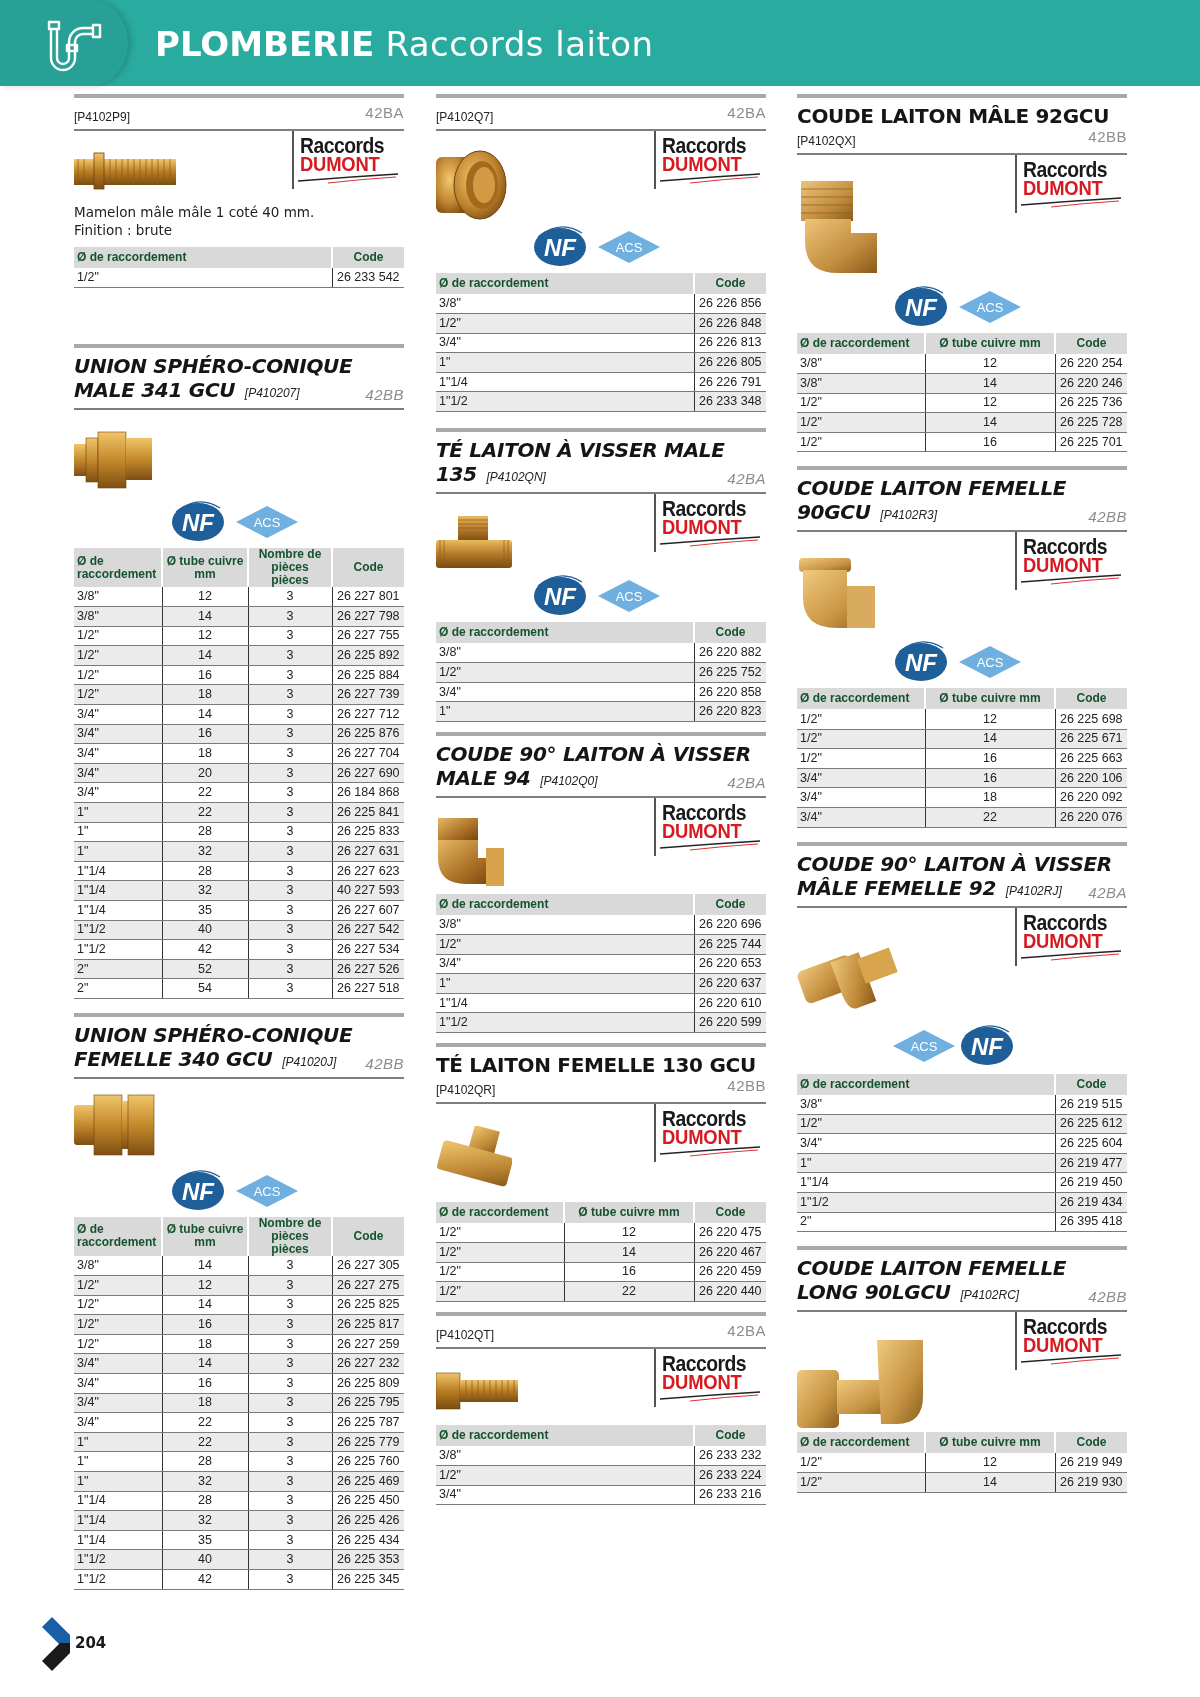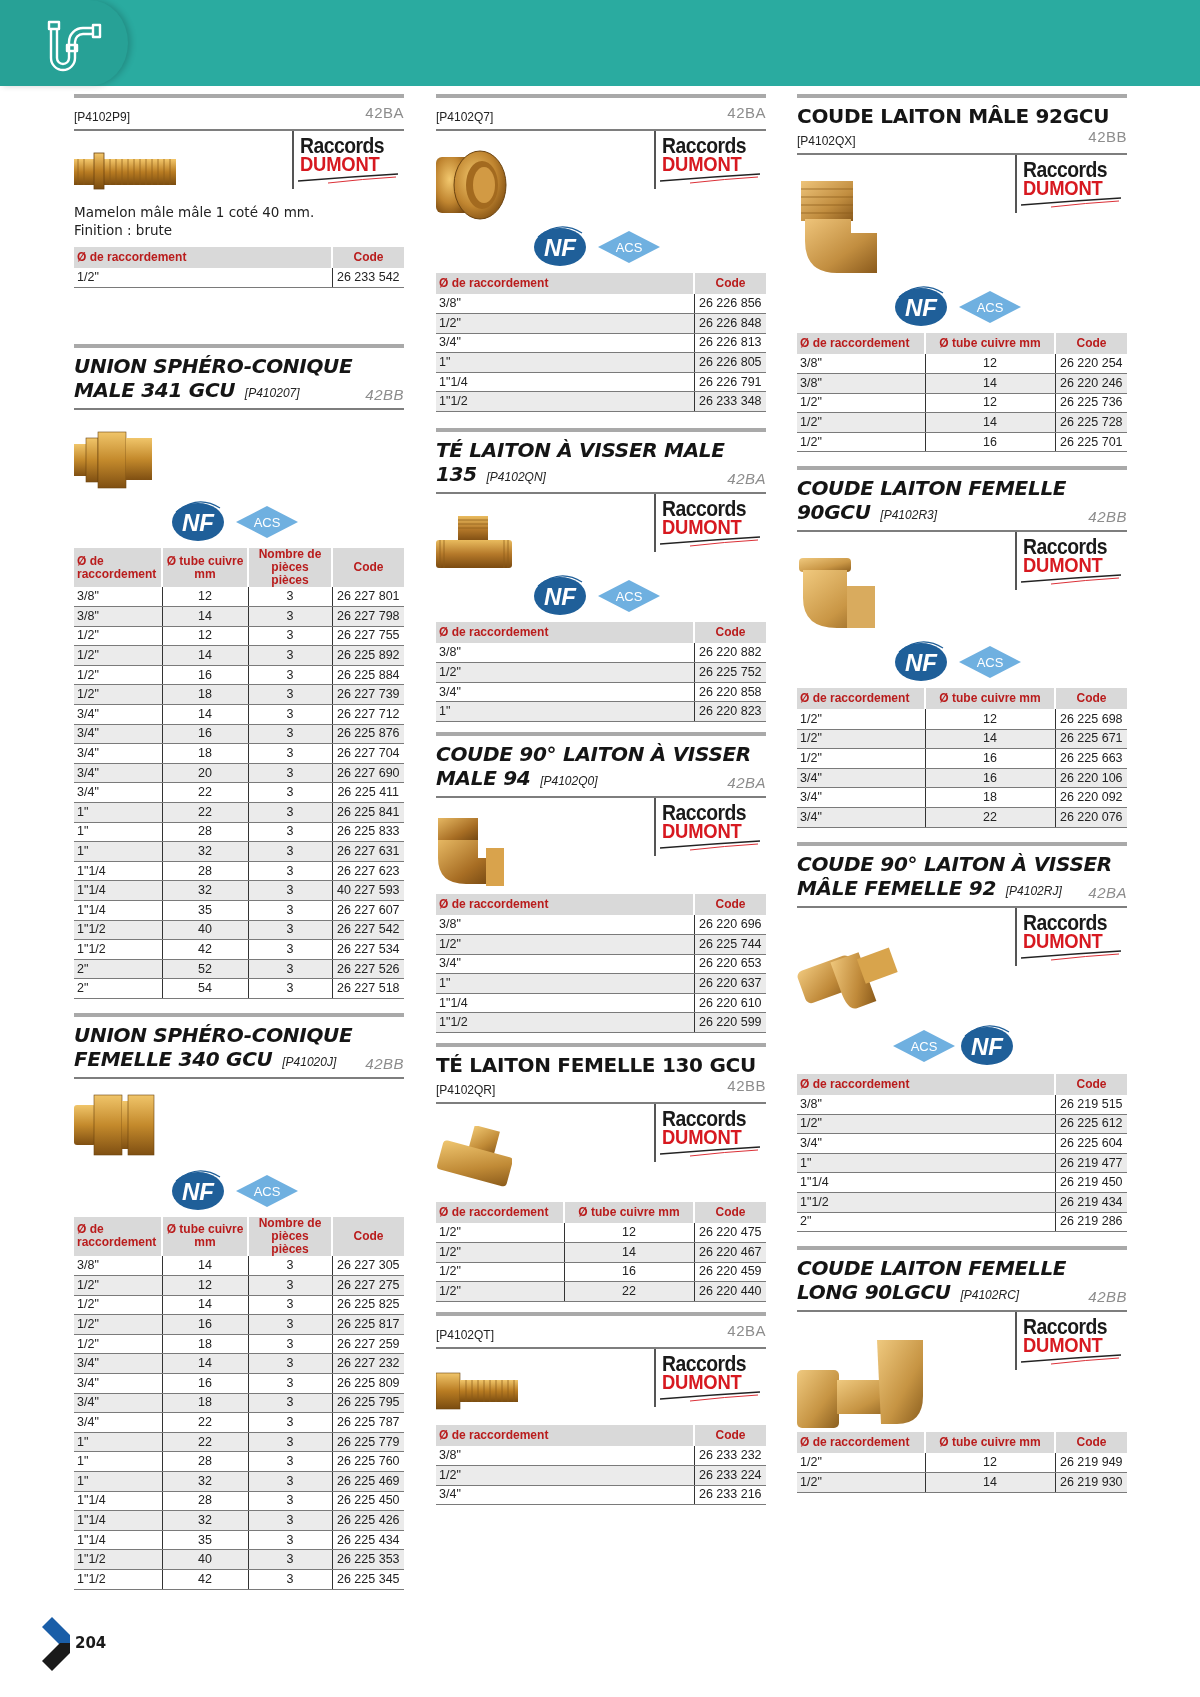--- a/index.html
+++ b/index.html
@@ -41,21 +41,21 @@
 
   .fitting { position: absolute; left: 0; }
 
   .certs { position: relative; height: 50px; }
   .cert-nf { position: absolute; width: 56px; height: 44px; }
   .cert-acs { position: absolute; width: 62px; height: 32px; }
 
   .desc { font-size: 14.5px; line-height: 18px; color: #222; margin: 2px 0 8px; font-family: "DejaVu Sans", sans-serif; font-size: 13.5px; }
 
   table { width: 330px; border-collapse: collapse; font-size: 12.5px; font-family: "Liberation Sans", sans-serif; }
-  th { background: #d9d9d9; font-weight: 700; font-size: 12px; color: #b91c1c; padding: 0 3px; height: 21px; text-align: left; line-height: 13px; border-left: 2px solid #ffffff; }
+  th { background: #d9d9d9; font-weight: 700; font-size: 12px; color: #14532d; padding: 0 3px; height: 21px; text-align: left; line-height: 13px; border-left: 2px solid #ffffff; }
   th:first-child { border-left: none; }
   th.c { text-align: center; }
   td { height: 19.6px; padding: 0 3px; color: #222; border-bottom: 1.5px solid #7a7a7a; line-height: 17px; }
   td + td { border-left: 1.5px solid #333; }
   td.c { text-align: center; }
   tr:nth-child(even) td { background: #ebebeb; }
   thead tr.two th { height: 32px; }
 
   .footer-chevron { position: absolute; left: 42px; top: 1617px; width: 30px; height: 54px; }
   .page-num { position: absolute; left: 75px; top: 1634px; font-family: "DejaVu Sans", sans-serif; font-weight: 700; font-size: 15px; color: #1a1a1a; }
@@ -65,20 +65,24 @@
 
 <div class="header">
   <div class="header-tab">
     <svg class="header-icon" viewBox="0 0 58 56" fill="none" stroke="#ffffff" stroke-width="2.4" stroke-linejoin="round">
       <rect x="3" y="4" width="10" height="7"></rect>
       <path d="M5 11 V40 a12 12 0 0 0 24 0 V24 a8 8 0 0 1 8 -8 H47"></path>
       <path d="M11 11 V40 a6 6 0 0 0 12 0 V24 a14 14 0 0 1 14 -14 H47"></path>
       <rect x="47" y="7" width="7" height="12"></rect>
       <rect x="21" y="27" width="10" height="6"></rect>
     </svg>
+  </div>
+  <div class="header-title">
+    <span class="strong">PLOMBERIE</span>
+    <span class="light">Raccords laiton</span>
   </div>
 </div>
 
 <div class="col col-1">
 
   <div class="product" style="height:246px;">
     <div class="topline"></div>
     <div class="meta-row">
       <span class="ref">[P4102P9]</span>
       <span class="family">42BA</span>
@@ -240,21 +244,21 @@
           <tr>
             <td>3/4"</td>
             <td class="c">20</td>
             <td class="c">3</td>
             <td class="c">26 227 690</td>
           </tr>
           <tr>
             <td>3/4"</td>
             <td class="c">22</td>
             <td class="c">3</td>
-            <td class="c">26 225 411</td>
+            <td class="c">26 184 868</td>
           </tr>
           <tr>
             <td>1"</td>
             <td class="c">22</td>
             <td class="c">3</td>
             <td class="c">26 225 841</td>
           </tr>
           <tr>
             <td>1"</td>
             <td class="c">28</td>
@@ -1049,21 +1053,21 @@
           <tr>
             <td>1"1/4</td>
             <td class="c">26 219 450</td>
           </tr>
           <tr>
             <td>1"1/2</td>
             <td class="c">26 219 434</td>
           </tr>
           <tr>
             <td>2"</td>
-            <td class="c">26 219 286</td>
+            <td class="c">26 395 418</td>
           </tr>
         </tbody>
     </table>
   </div>
 
   <div class="product" style="margin-top:14px;">
     <div class="topline"></div>
     <div class="title-row">
       <div class="title">COUDE LAITON FEMELLE<br>LONG 90LGCU <span class="ref-inline">[P4102RC]</span></div>
       <span class="family">42BB</span>

